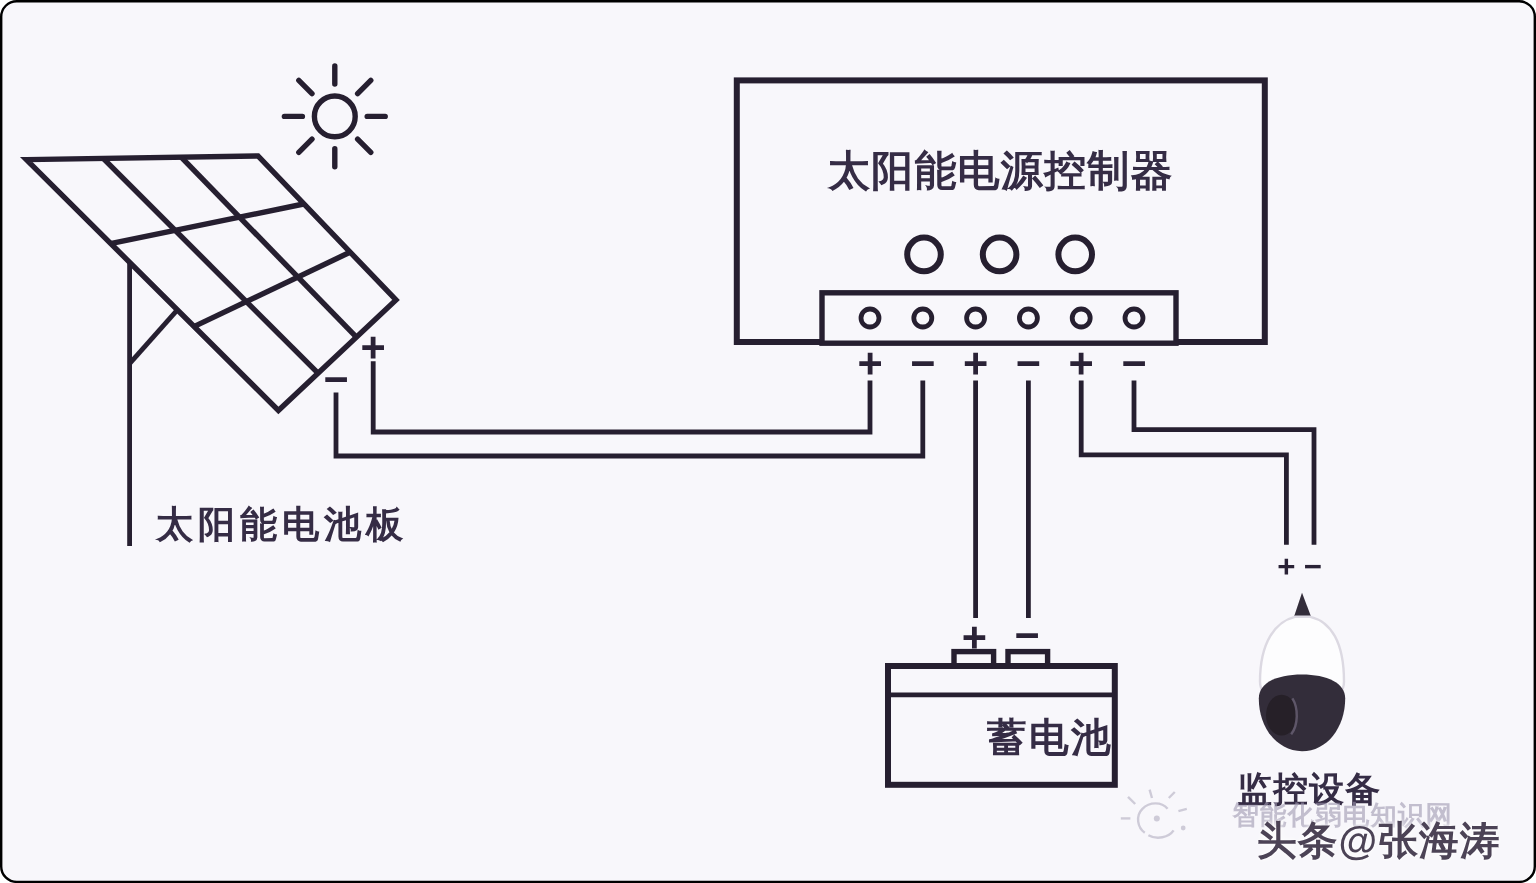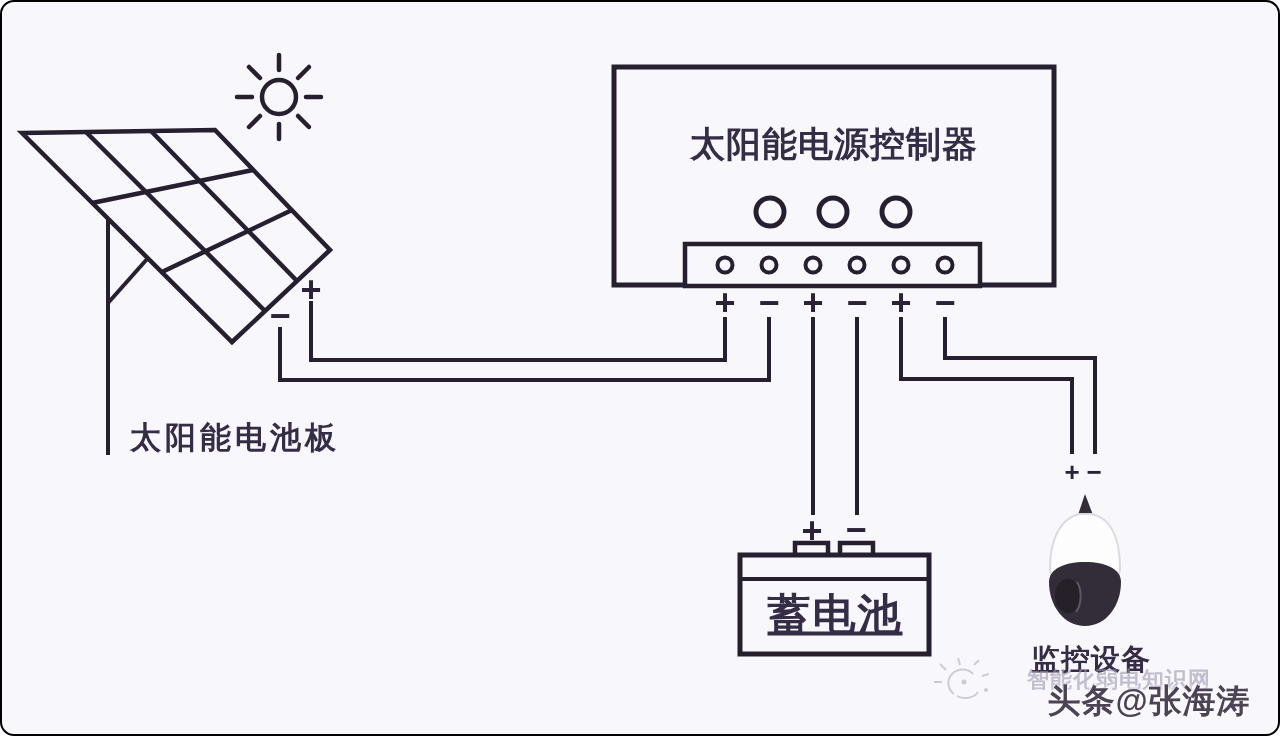--- a/index.html
+++ b/index.html
@@ -107,21 +107,21 @@
       <line x1="940" y1="680" x2="932" y2="680"></line>
       <circle cx="962" cy="680" r="2.5" fill="#b9b5c6" stroke="none"></circle>
       <circle cx="984" cy="688" r="2" fill="#b9b5c6" stroke="none"></circle>
     </g>
   </svg>
 
   <div class="lbl" style="left:832px; top:141px; font-size:35px; letter-spacing:1px;">太阳能电源控制器</div>
 
   <div class="lbl" style="left:233px; top:435px; font-size:31px; letter-spacing:4px;text-align:center;">太阳能电池板</div>
 
-  <div class="lbl" style="left:833px; top:612px; font-size:43px; letter-spacing:2px;text-decoration:underline;">蓄电池</div>
+  <div class="lbl" style="left:873px; top:612px; font-size:33px; letter-spacing:2px;">蓄电池</div>
 
   <div class="lbl" style="left:1089px; top:657px; font-size:29px; font-weight:700; letter-spacing:1px;text-align:right;">监控设备</div>
 
   <span class="pol" style="left:309px; top:288px;">+</span>
   <span class="pol" style="left:278px; top:314px;">−</span>
 
   <span class="pol" style="left:723px; top:301px;">+</span>
   <span class="pol" style="left:767px; top:301px;">−</span>
   <span class="pol" style="left:811px; top:301px;">+</span>
   <span class="pol" style="left:855px; top:301px;">−</span>

